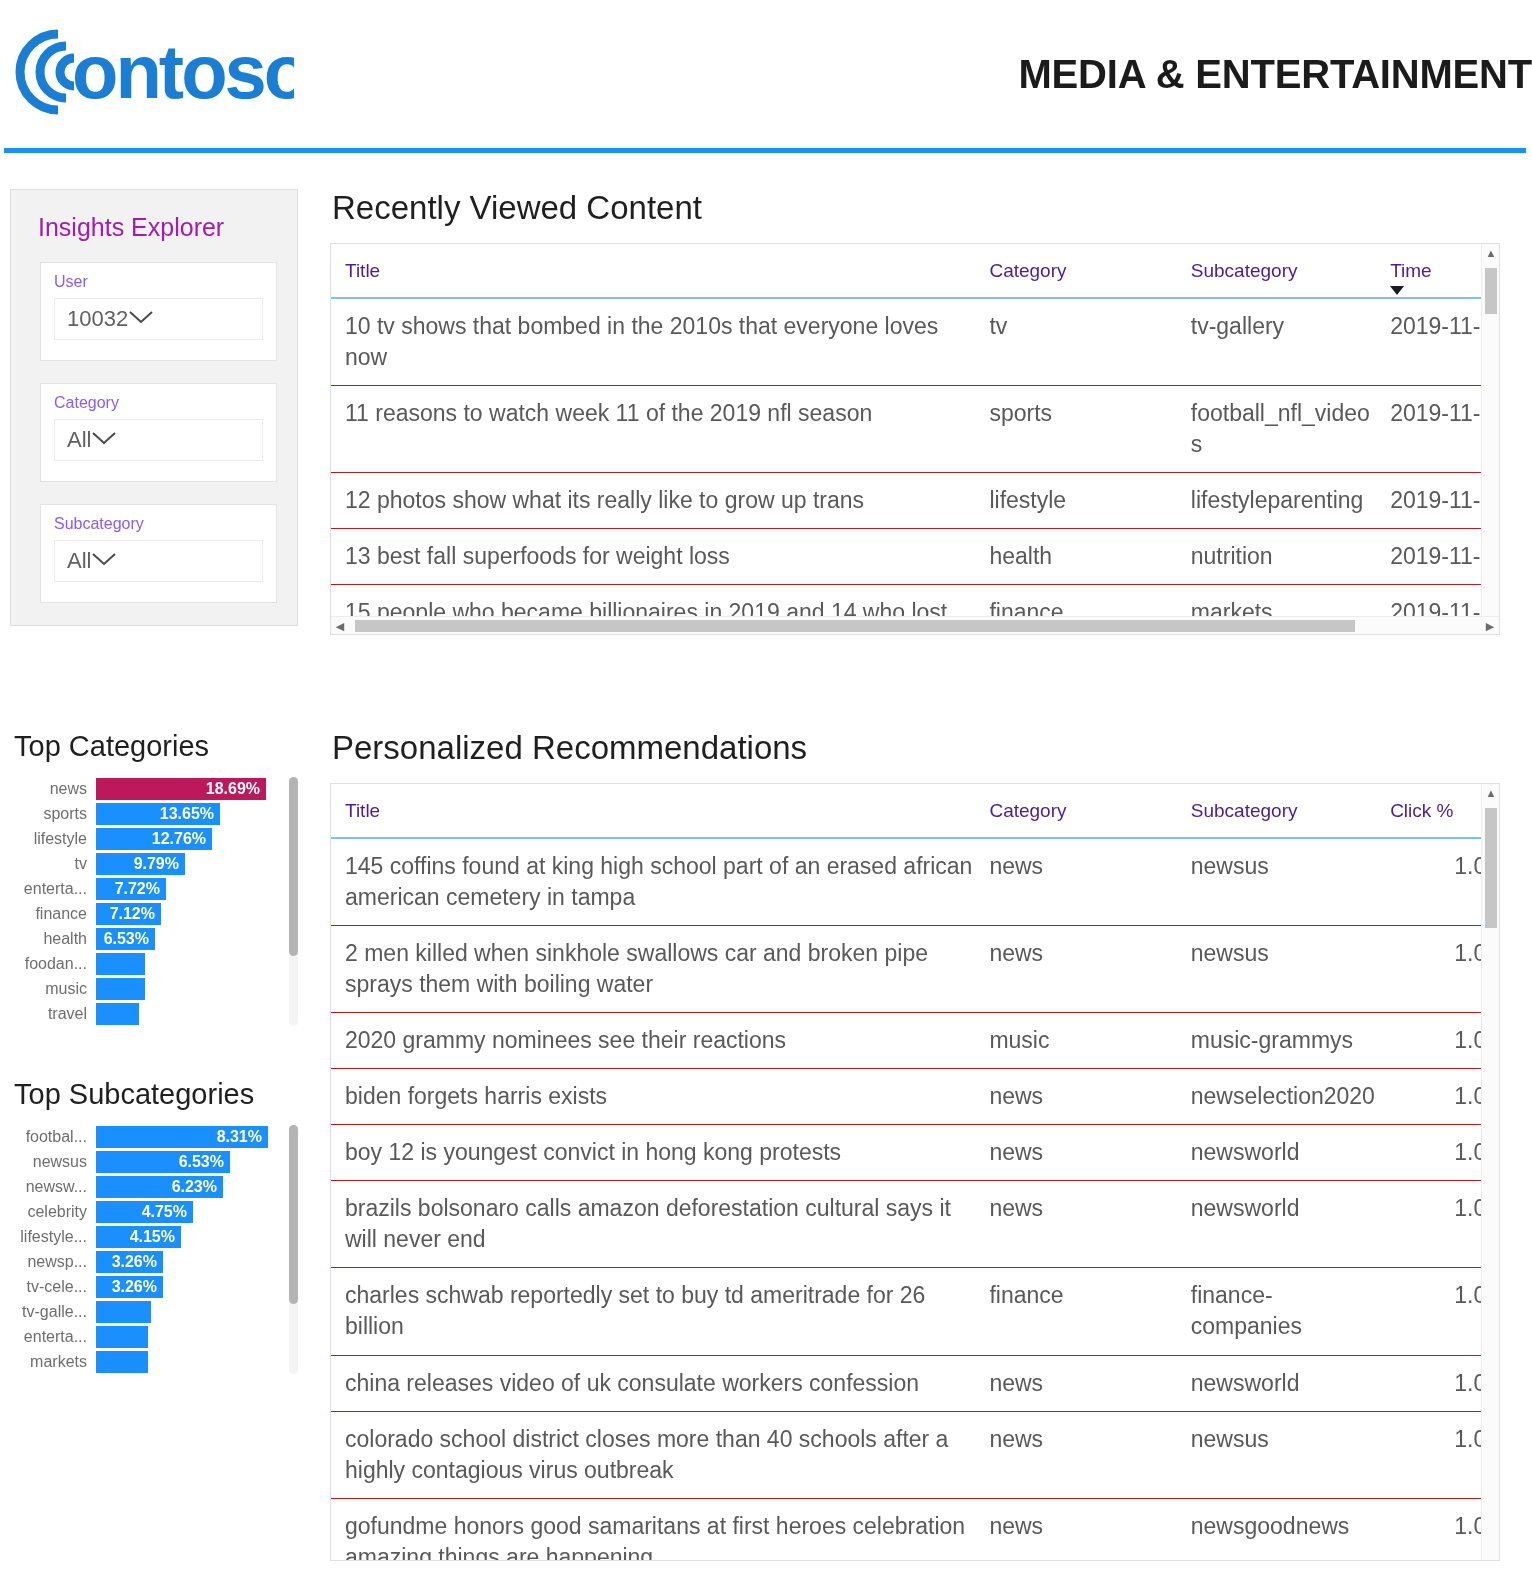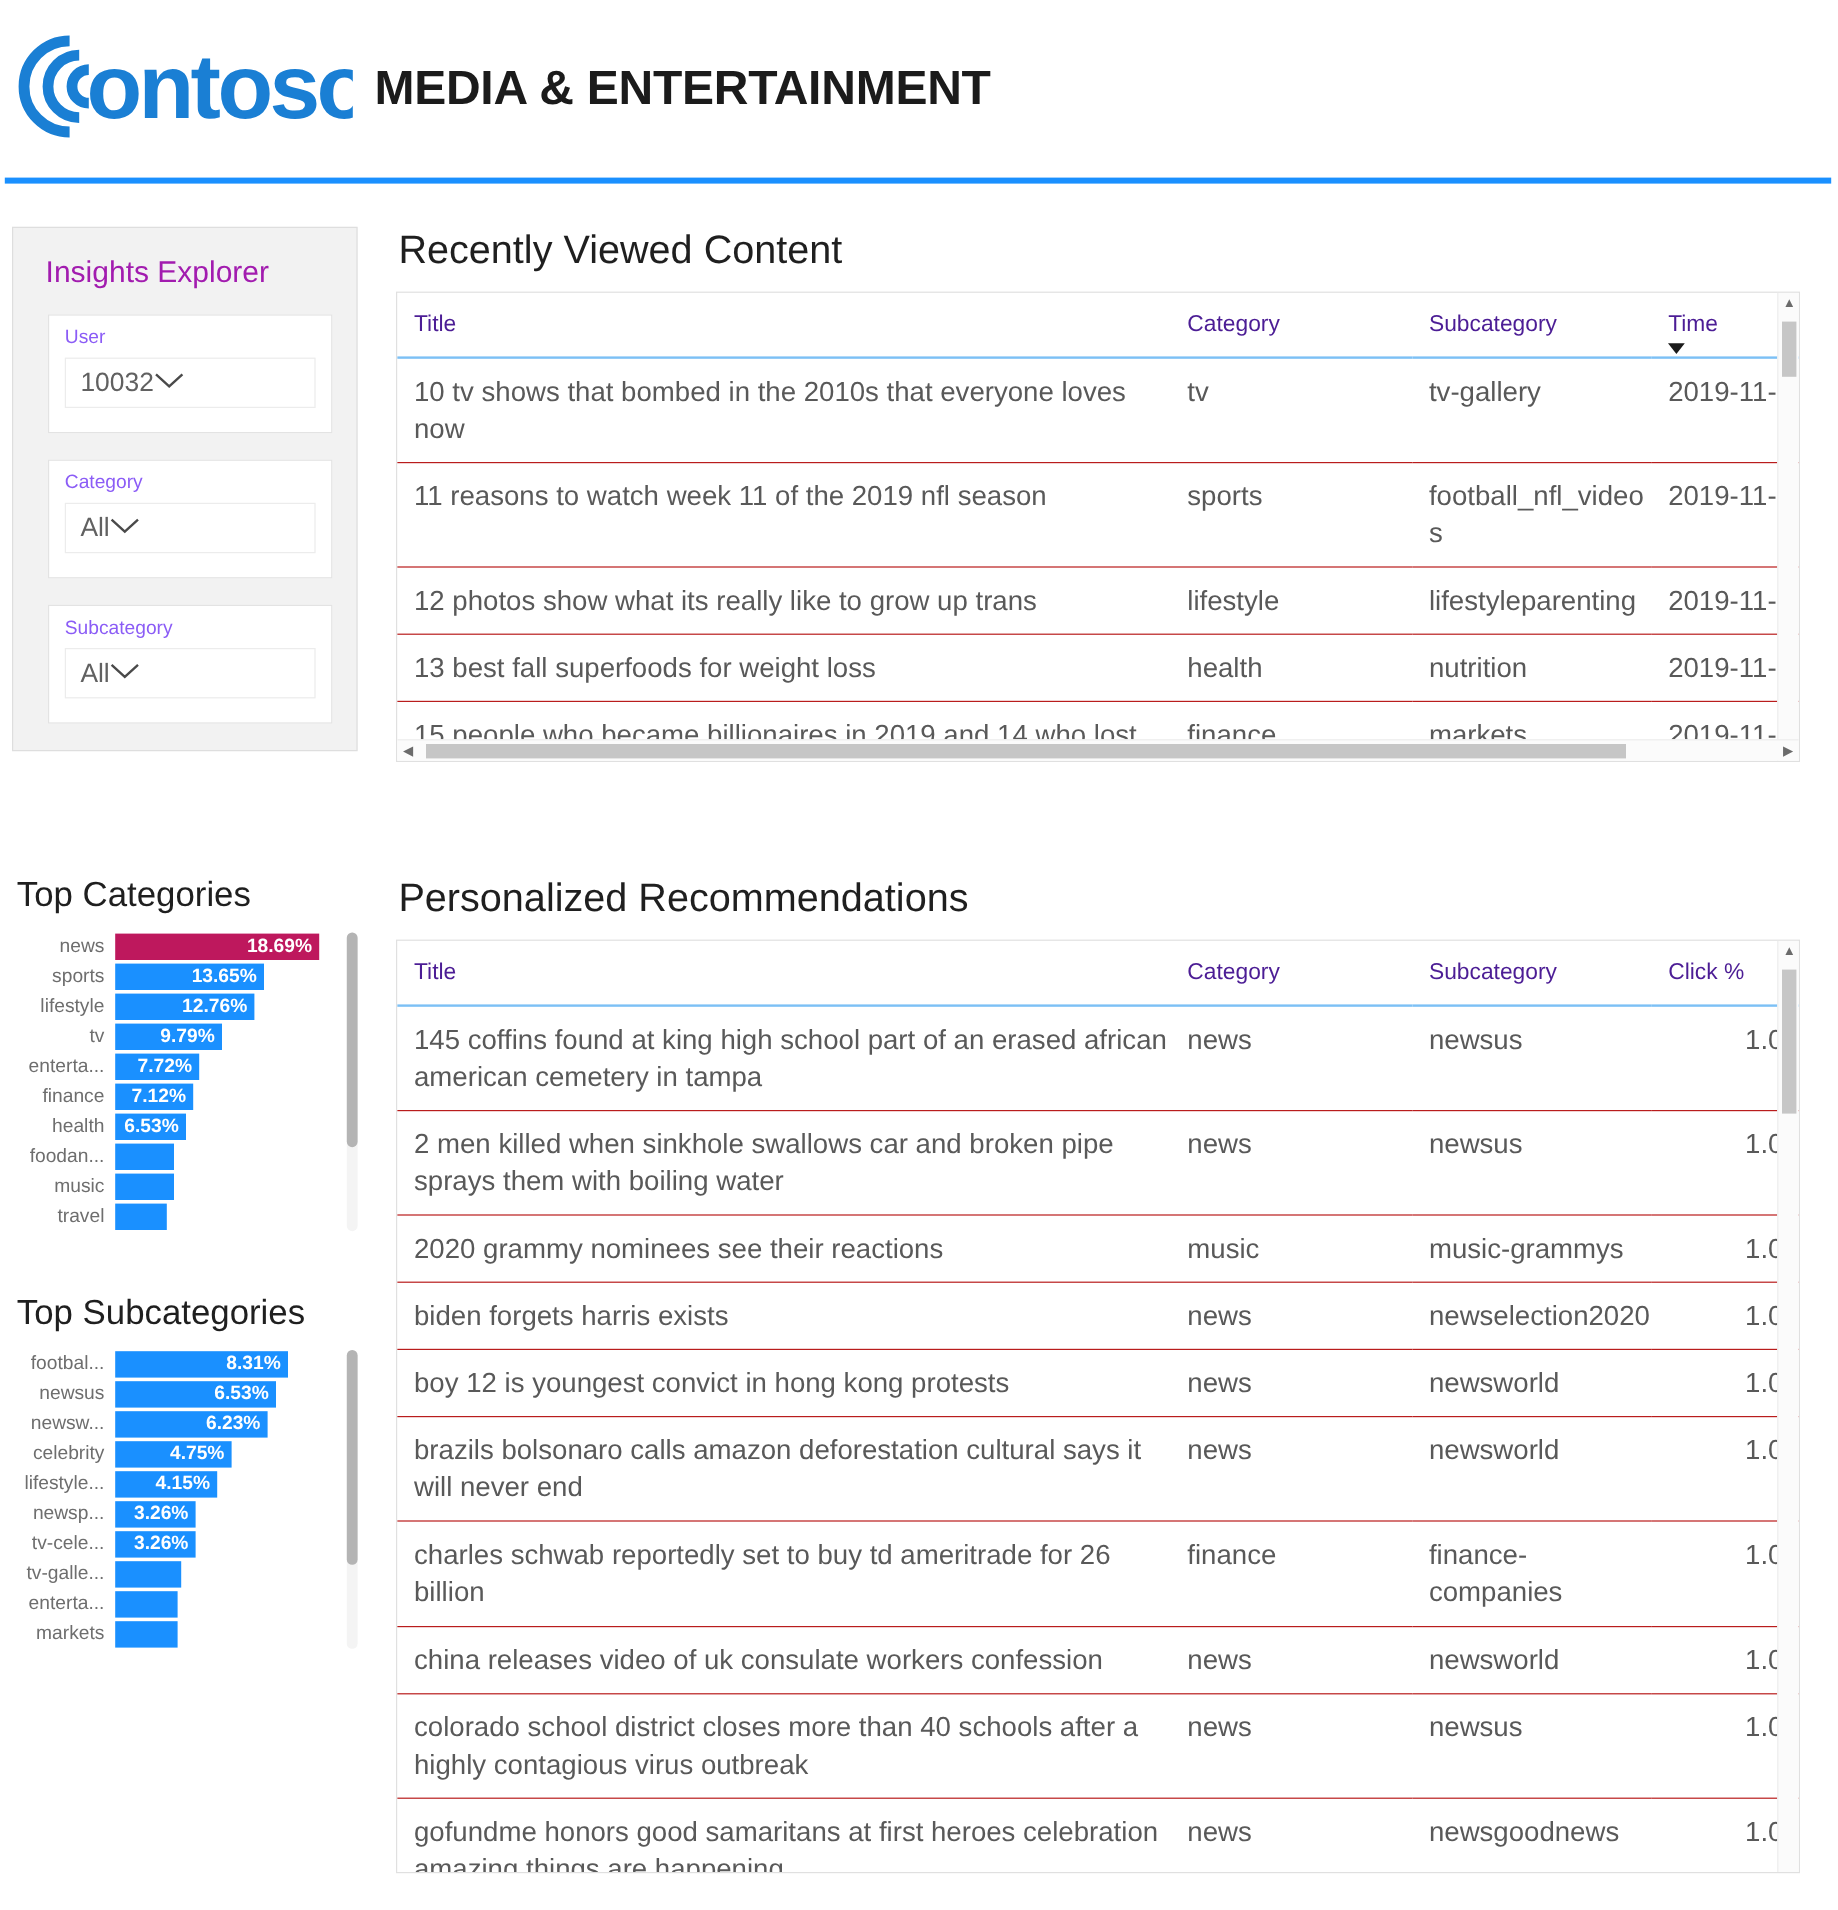--- a/index.html
+++ b/index.html
@@ -12,20 +12,21 @@
     overflow: hidden;
   }
 
   
   #app-header {
     height: 148px;
     display: flex;
     align-items: center;
     padding-left: 14px;
     gap: 18px;
+    justify-content: space-between;
   }
   #logo-mark { display: block; }
   #brand-title {
     font-size: 40px;
     font-weight: bold;
     letter-spacing: -0.2px;
     color: #1b1b1b;
     white-space: nowrap;
     font-stretch: condensed;
   }
@@ -378,21 +379,21 @@
         <div class="cthumb" style="height: 179px;"></div>
       </div>
     </div>
 
     <div class="chart-block" style="margin-top:52px;">
       <div class="chart-title">Top Subcategories</div>
       <div class="chart-plot" id="chart1-plot">
           <div class="bar-row">
             <div class="bar-label">footbal...</div>
             <div class="bar-track">
-              <div class="bar-fill" style="width: 144px; background: rgb(26, 144, 255);">
+              <div class="bar-fill" style="width: 172px; background: rgb(26, 144, 255);">
                 <span class="bar-val">8.31%</span>
               </div>
             </div>
           </div>
           <div class="bar-row">
             <div class="bar-label">newsus</div>
             <div class="bar-track">
               <div class="bar-fill" style="width: 134px; background: rgb(26, 144, 255);">
                 <span class="bar-val">6.53%</span>
               </div>

